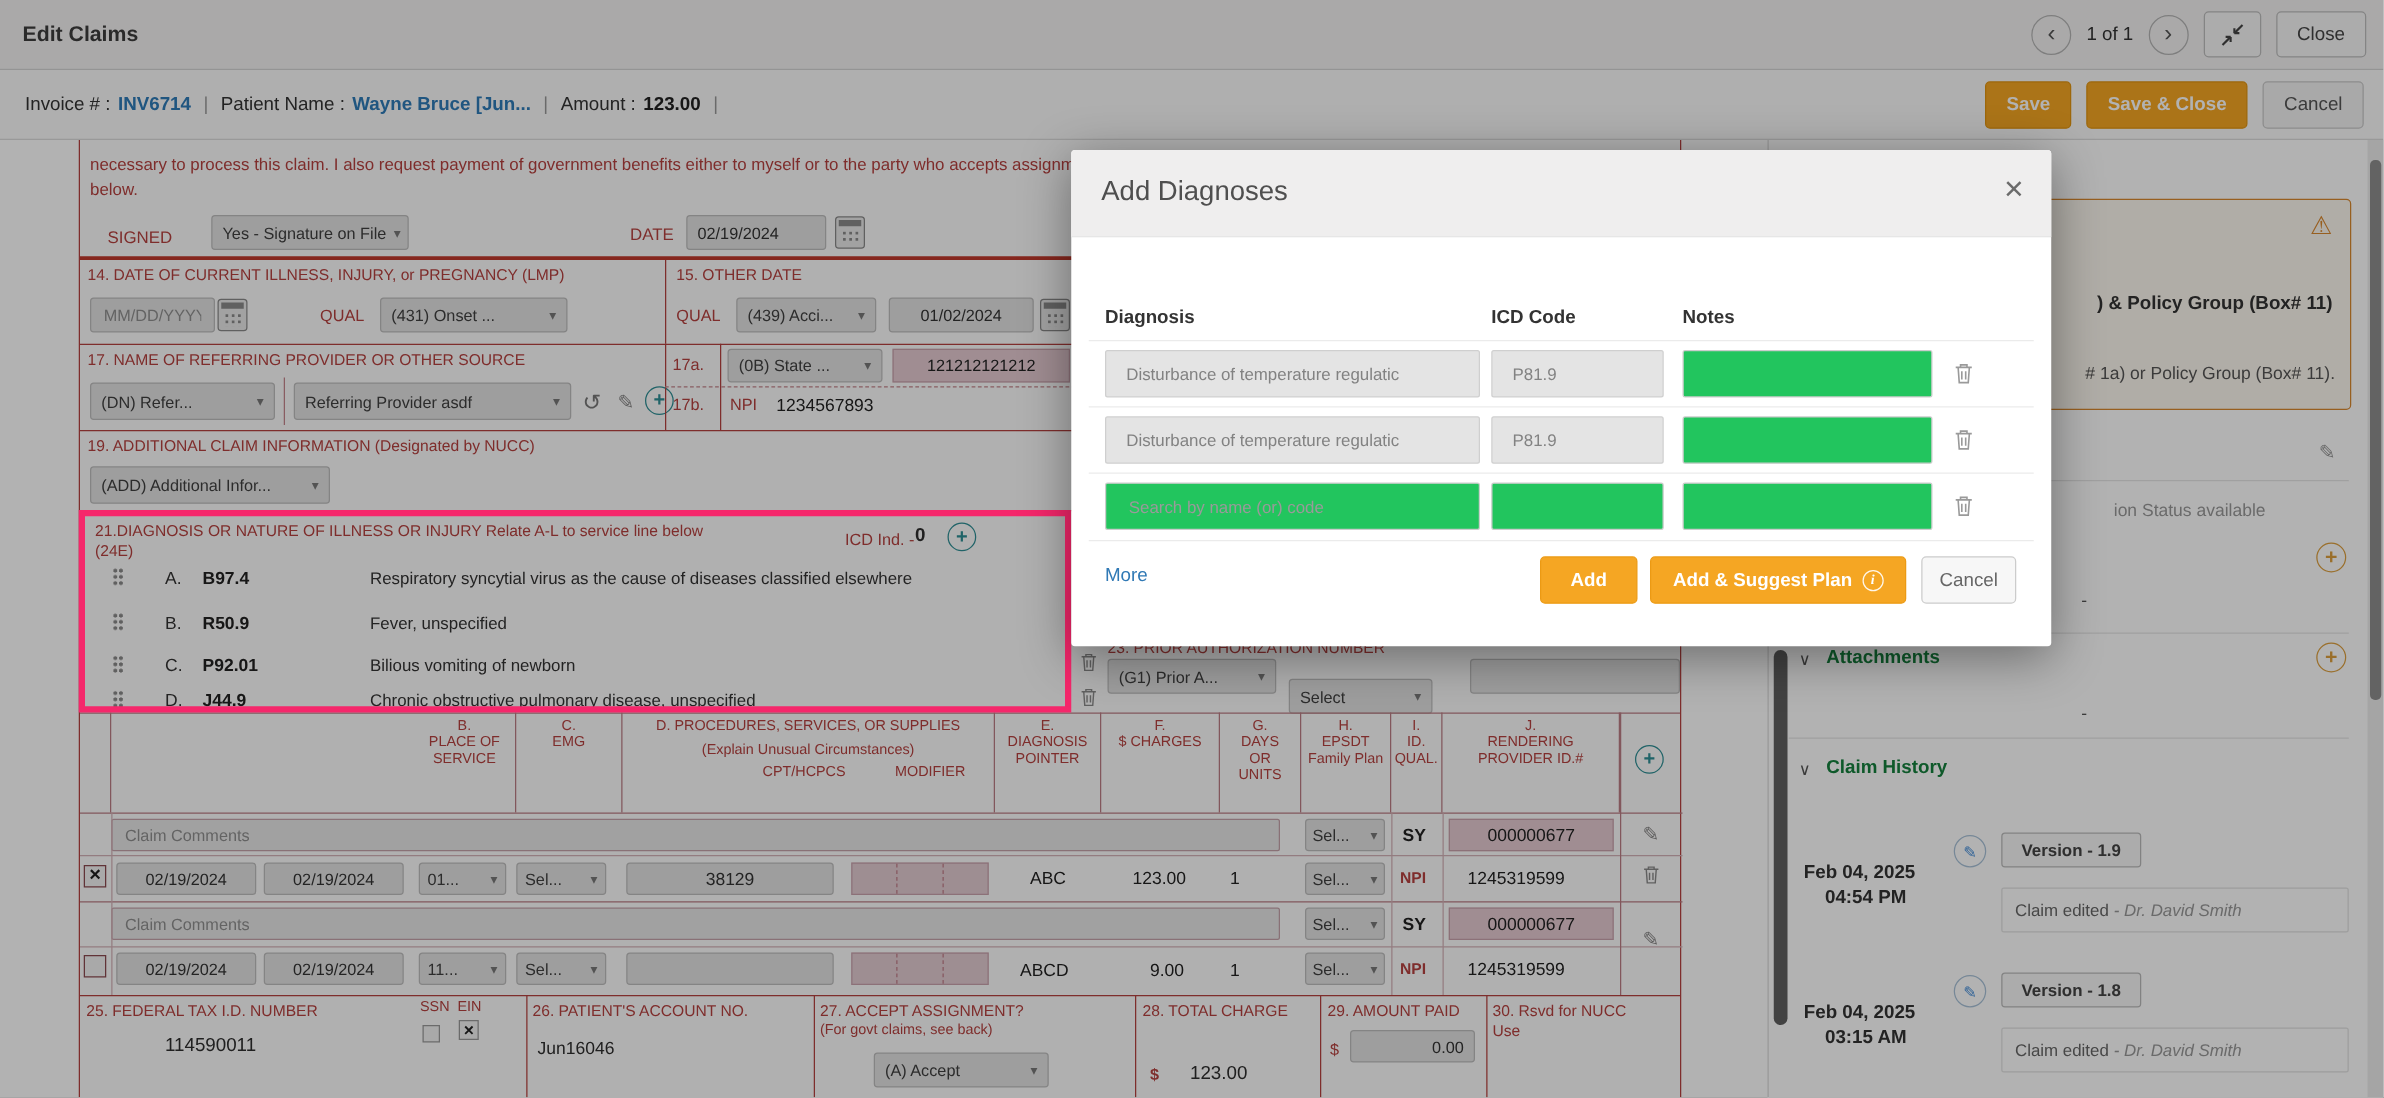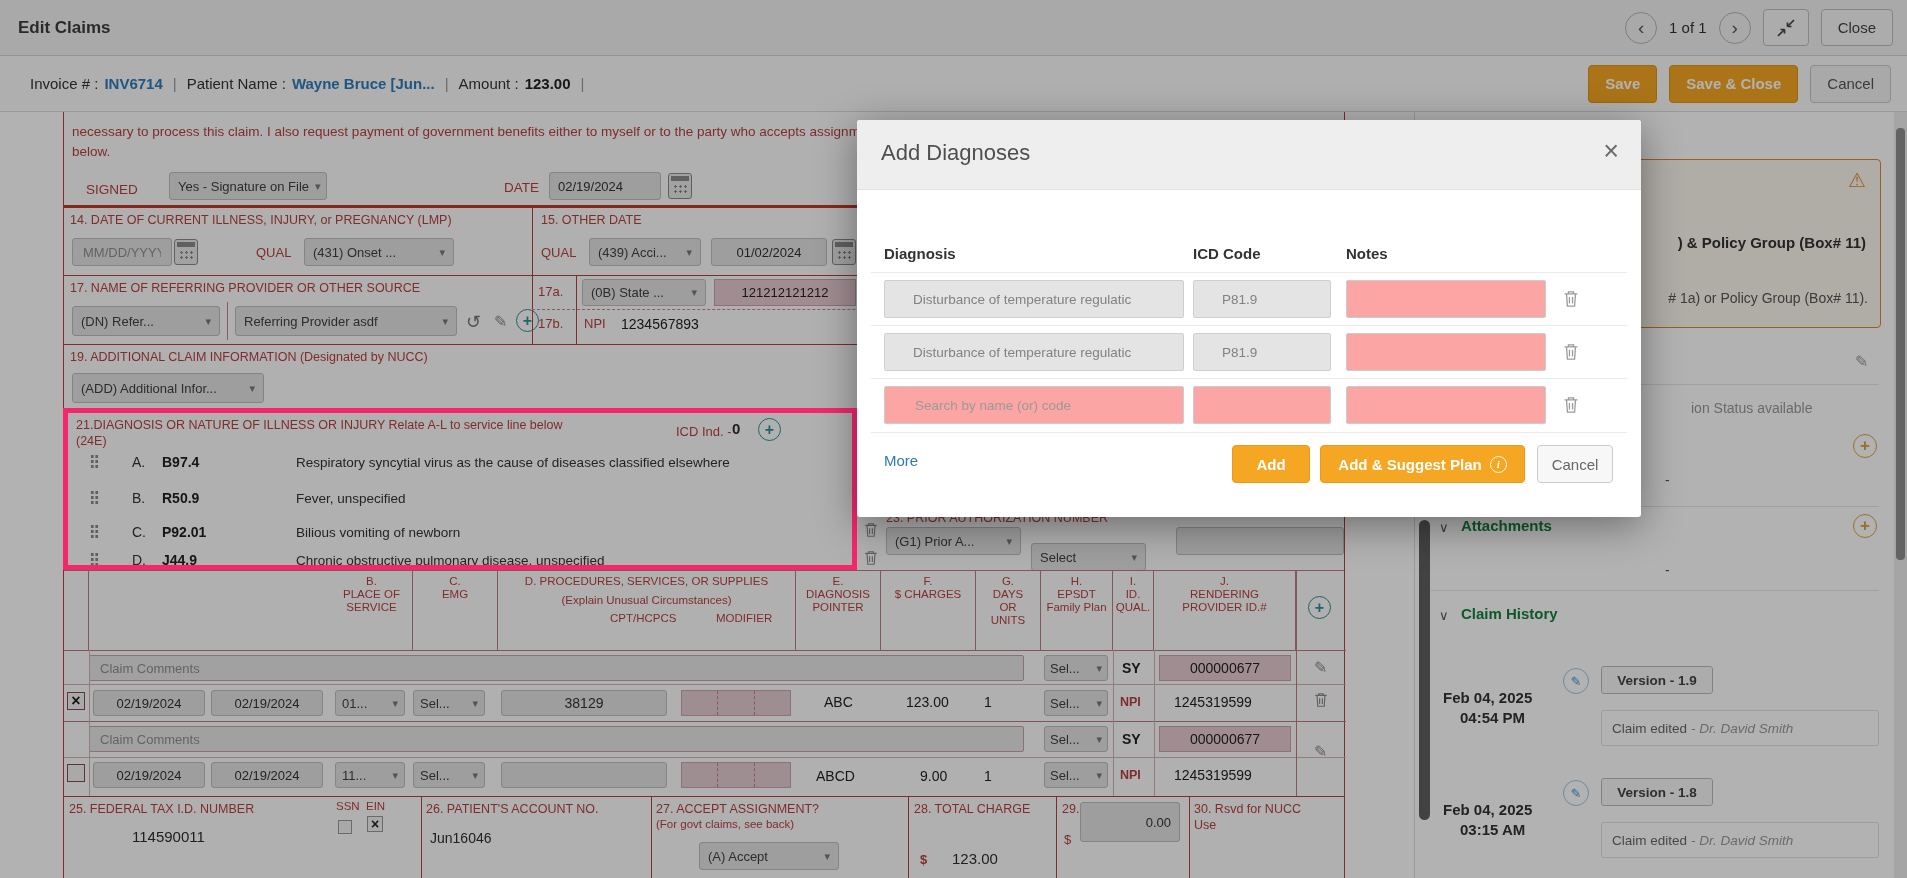--- a/index.html
+++ b/index.html
@@ -69,23 +69,23 @@
   .hist-msg{position:absolute;width:278px;height:36px;border:1px solid #e2e2e2;border-radius:2px;display:flex;align-items:center;padding:0 10px;font-size:13.5px;color:#666;box-sizing:border-box;white-space:nowrap;}
   .hist-msg i{color:#999;margin-left:4px;font-style:italic;}
   
   .overlay{position:absolute;left:0;top:0;width:100%;height:100%;background:rgba(0,0,0,0.30);z-index:50;}
   .modal{position:absolute;left:857px;top:120px;width:784px;height:397px;background:#fff;border-radius:3px;box-shadow:0 8px 40px rgba(0,0,0,0.4);z-index:100;}
   .modal-head{position:absolute;left:0;top:0;width:100%;height:70px;background:#efeeee;border-bottom:1px solid #e0e0e0;border-radius:3px 3px 0 0;box-sizing:border-box;}
   .modal-title{position:absolute;left:24px;top:20px;font-size:22px;color:#4f4f4f;}
   .modal-x{position:absolute;right:22px;top:16px;font-size:27px;color:#6b6b6b;cursor:pointer;}
   .mcol{position:absolute;font-size:15px;font-weight:700;color:#333;}
   .mline{position:absolute;height:1px;background:#ebebeb;}
-  .minp{position:absolute;height:38px;border:1px solid #cfcfcf;border-radius:2px;box-sizing:border-box;display:flex;align-items:center;padding:0 28px;font-size:13.5px;overflow:hidden;white-space:nowrap;}
+  .minp{position:absolute;height:38px;border:1px solid #cfcfcf;border-radius:2px;box-sizing:border-box;display:flex;align-items:center;padding:0 16px;font-size:13.5px;overflow:hidden;white-space:nowrap;}
   .minp.dis{background:#e4e4e4;color:#828282;}
-  .minp.wht{background:#fca5a5;border-color:#ccc;color:#333;}
+  .minp.wht{background:#22c55e;border-color:#ccc;color:#333;}
   .minp input{border:none;background:transparent;width:100%;outline:none;font-family:inherit;font-size:13.5px;color:#333;}
   .minp input::placeholder{color:#9a9a9a;}
   .more-link{position:absolute;font-size:15px;color:#3079b5;cursor:pointer;}
   .mbtn{position:absolute;height:38px;border-radius:4px;display:flex;align-items:center;justify-content:center;font-size:15px;box-sizing:border-box;cursor:pointer;}
   .mbtn.orange{background:#f5a623;color:#fff;font-weight:700;border:1px solid #ec9a14;}
   .mbtn.gray{background:#f7f7f7;color:#666;border:1px solid #ccc;}
   .info-i{width:17px;height:17px;border:1.5px solid rgba(255,255,255,0.9);border-radius:50%;display:inline-flex;align-items:center;justify-content:center;font-size:11px;font-style:italic;font-family:"Liberation Serif",serif;margin-left:8px;box-sizing:border-box;}
   .pre{white-space:pre;}
   input::placeholder{color:#8f8f8f;}
   .scroll-thumb-mid{position:absolute;left:1419px;top:520px;width:11px;height:300px;background:#5f5f5f;border-radius:6px;}
@@ -115,21 +115,21 @@
               <path d="M2 18 L8.5 11.5"></path>
               <path d="M8.5 11.5 L4.5 11.5 M8.5 11.5 L8.5 15.5"></path>
             </g>
           </svg>
       </div>
       <div class="close-btn">Close</div>
     </div>
   </div>
 
   <div class="subbar">
-    <span style="margin-left:30px">Invoice # :</span>
+    <span style="margin-left:20px">Invoice # :</span>
     <span class="blue-link" style="margin-left:6px">INV6714</span>
     <span class="sep">|</span>
     <span>Patient Name :</span>
     <span class="blue-link" style="margin-left:6px">Wayne Bruce [Jun...</span>
     <span class="sep">|</span>
     <span>Amount :</span>
     <span style="margin-left:6px;font-weight:700;color:#222">123.00</span>
     <span class="sep">|</span>
     <div class="sub-right">
       <div class="btn-orange">Save</div>
@@ -416,21 +416,21 @@
         <span>(A) Accept</span>
         <span class="cv">▾</span>
       </div>
     <div class="vline" style="left:844px;top:684px;height:82px"></div>
     <div class="lbl" style="left:850px;top:690px;width:120px;white-space:normal;line-height:15px">28. TOTAL CHARGE</div>
     <div class="lbl" style="left:856px;top:740px;font-size:13px;font-weight:700">$</div>
     <div class="dark" style="left:888px;top:738px;font-size:15px">123.00</div>
     <div class="vline" style="left:992px;top:684px;height:82px"></div>
     <div class="lbl" style="left:998px;top:690px">29. AMOUNT PAID</div>
     <div class="lbl" style="left:1000px;top:720px;font-size:13px">$</div>
-    <div class="finp" style="left:1016px;top:690px;width:100px;height:40px;justify-content:flex-end">0.00</div>
+    <div class="finp" style="left:1016px;top:712px;width:100px;height:26px;justify-content:flex-end">0.00</div>
     <div class="vline" style="left:1125px;top:684px;height:82px"></div>
     <div class="lbl" style="left:1130px;top:690px">30. Rsvd for NUCC</div>
     <div class="lbl" style="left:1130px;top:706px">Use</div>
   </div>
 
   <div class="sidebar">
     <div class="alert-panel">
       <span class="abs" style="right:14px;top:8px;color:#d9882f;font-size:20px">⚠</span>
       <div class="abs" style="right:14px;top:74px;font-size:15px;font-weight:700;color:#333;white-space:nowrap">) &amp; Policy Group (Box# 11)</div>
       <div class="abs" style="right:12px;top:130px;font-size:14px;color:#555;white-space:nowrap"># 1a) or Policy Group (Box# 11).</div>

